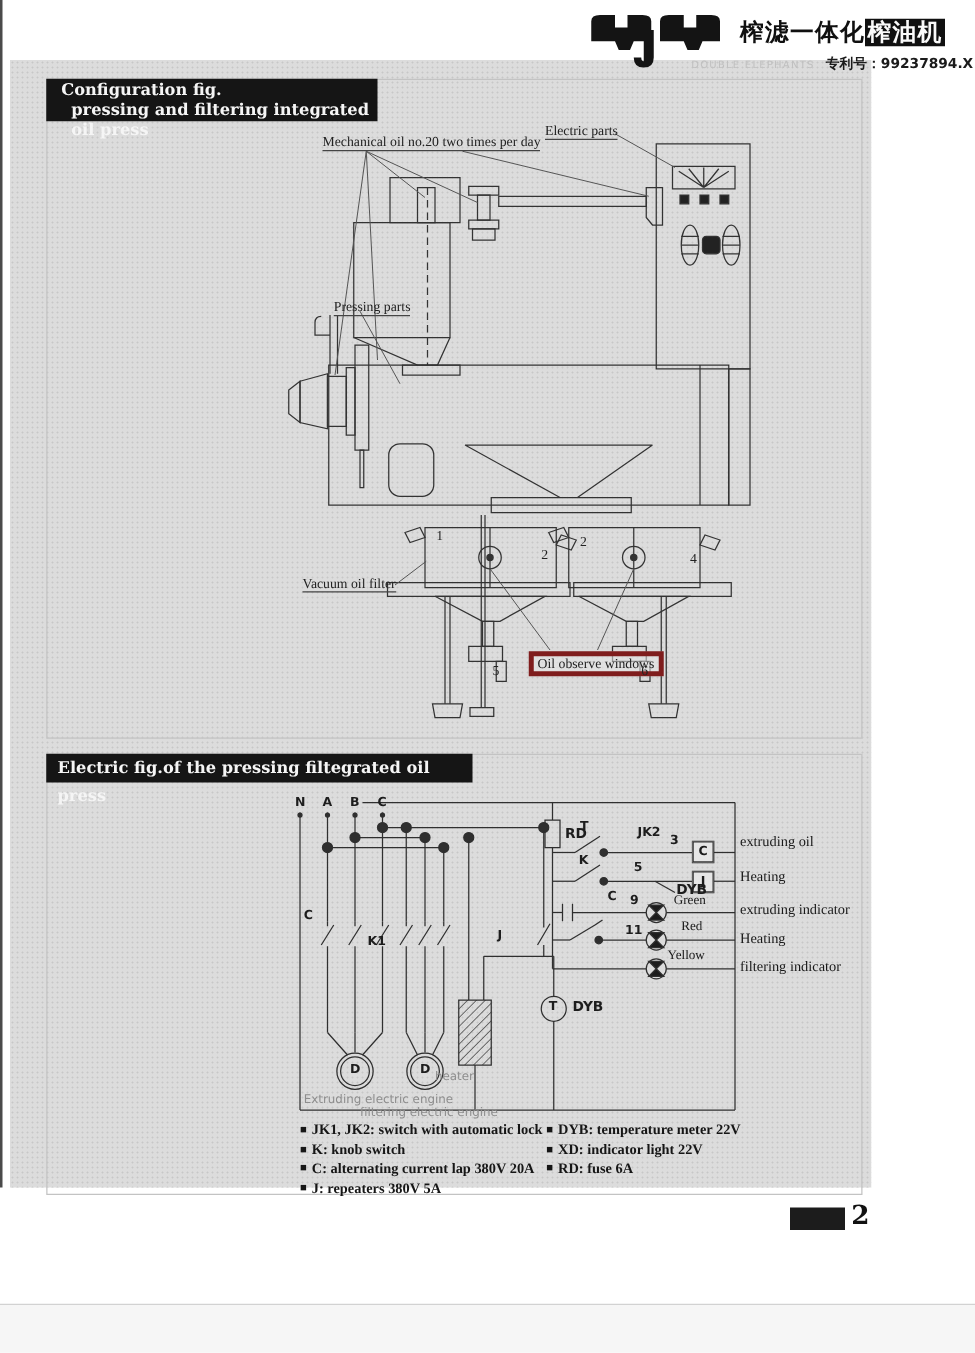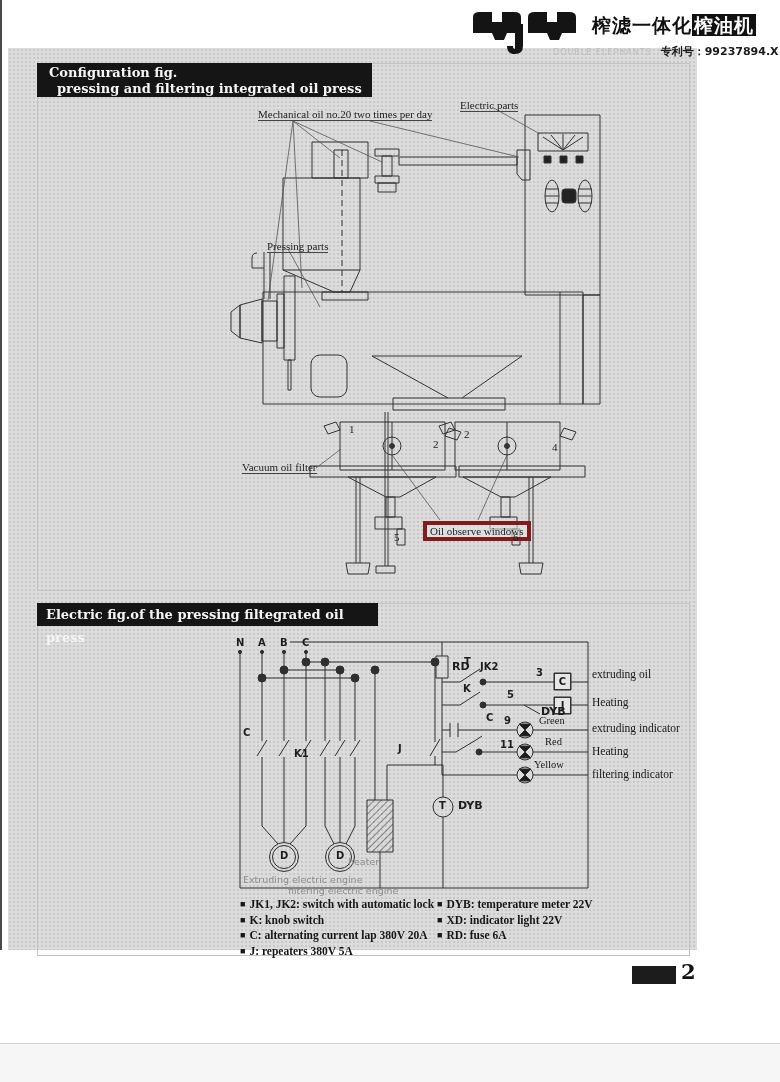--- a/index.html
+++ b/index.html
@@ -60,21 +60,21 @@
     <span>榨滤一体化</span><span class="boxed">榨油机</span>
   </div>
   <div id="logo-sub">
     <span class="en">DOUBLE ELEPHANTS</span>
     <span class="patent">专利号：99237894.X</span>
   </div>
 
   <div class="panel" style="left:37px;top:63px;width:651px;height:526px;"></div>
   <div class="panel" style="left:37px;top:603px;width:651px;height:351px;"></div>
 
-  <div class="titlebar" style="left:37px;top:63px;width:335px;height:34px;padding:2px 0 0 12px;line-height:16px;box-sizing:border-box;">
+  <div class="titlebar" style="left:37px;top:63px;width:265px;height:34px;padding:2px 0 0 12px;line-height:16px;box-sizing:border-box;">
     <div>Configuration fig.</div>
     <div style="padding-left:8px;">pressing and filtering integrated oil press</div>
   </div>
   <div class="titlebar" style="left:37px;top:603px;width:341px;height:23px;line-height:23px;padding-left:9px;box-sizing:border-box;">Electric fig.of the pressing filtegrated oil press</div>
 
   <svg width="780" height="1082" viewBox="0 0 780 1082">
     <defs>
       <pattern id="hatch" width="5" height="5" patternUnits="userSpaceOnUse" patternTransform="rotate(45)">
         <line x1="0" y1="0" x2="0" y2="5" stroke="#3a3a3a" stroke-width="1.1"></line>
       </pattern>
@@ -294,41 +294,41 @@
         <rect x="367" y="800" width="26" height="52" fill="url(#hatch)"></rect>
         <line x1="380" y1="852" x2="380" y2="888"></line>
         <circle cx="443" cy="807" r="10"></circle>
         <line x1="443" y1="765" x2="443" y2="797"></line>
         <line x1="443" y1="817" x2="443" y2="888"></line>
       </g>
     </g>
   </svg>
 
   <span class="lb u" style="left:258px;top:108px;">Mechanical oil no.20 two times per day</span>
-  <span class="lb u" style="left:460px;top:99px;">Electric parts</span>
+  <span class="lb u" style="left:436px;top:99px;">Electric parts</span>
   <span class="lb u" style="left:231px;top:240px;margin-left:36px;">Pressing parts</span>
   <span class="lb u" style="left:242px;top:461px;">Vacuum oil filter</span>
   <span class="lb bx" style="left:423px;top:521px;">Oil observe windows</span>
   <span class="lb" style="left:349px;top:423px;">1</span>
   <span class="lb" style="left:433px;top:438px;">2</span>
   <span class="lb" style="left:464px;top:428px;">2</span>
   <span class="lb" style="left:552px;top:441px;">4</span>
   <span class="lb" style="left:394px;top:531px;">5</span>
   <span class="lb" style="left:513px;top:531px;">6</span>
 
   <span class="cl" style="left:236px;top:637px;">N</span>
   <span class="cl" style="left:258px;top:637px;">A</span>
   <span class="cl" style="left:280px;top:637px;">B</span>
   <span class="cl" style="left:302px;top:637px;">C</span>
   <span class="cl" style="left:452px;top:660px;font-size:11px;">RD</span>
   <span class="cl" style="left:243px;top:727px;">C</span>
   <span class="cl" style="left:294px;top:748px;">K1</span>
   <span class="cl" style="left:398px;top:743px;">J</span>
   <span class="cl" style="left:464px;top:656px;">T</span>
-  <span class="cl" style="left:480px;top:661px;">JK2</span>
+  <span class="cl" style="left:510px;top:661px;">JK2</span>
   <span class="cl" style="left:536px;top:667px;">3</span>
   <div class="cbox" style="left:554px;top:673px;">C</div>
   <span class="cl" style="left:463px;top:683px;">K</span>
   <span class="cl" style="left:507px;top:689px;">5</span>
   <div class="cbox" style="left:554px;top:697px;">J</div>
   <span class="cl" style="left:541px;top:705px;font-size:11px;">DYB</span>
   <span class="cl" style="left:486px;top:712px;">C</span>
   <span class="cl" style="left:504px;top:715px;">9</span>
   <span class="rl" style="left:539px;top:715px;font-size:10.5px;text-align:right;">Green</span>
   <span class="cl" style="left:500px;top:739px;">11</span>

